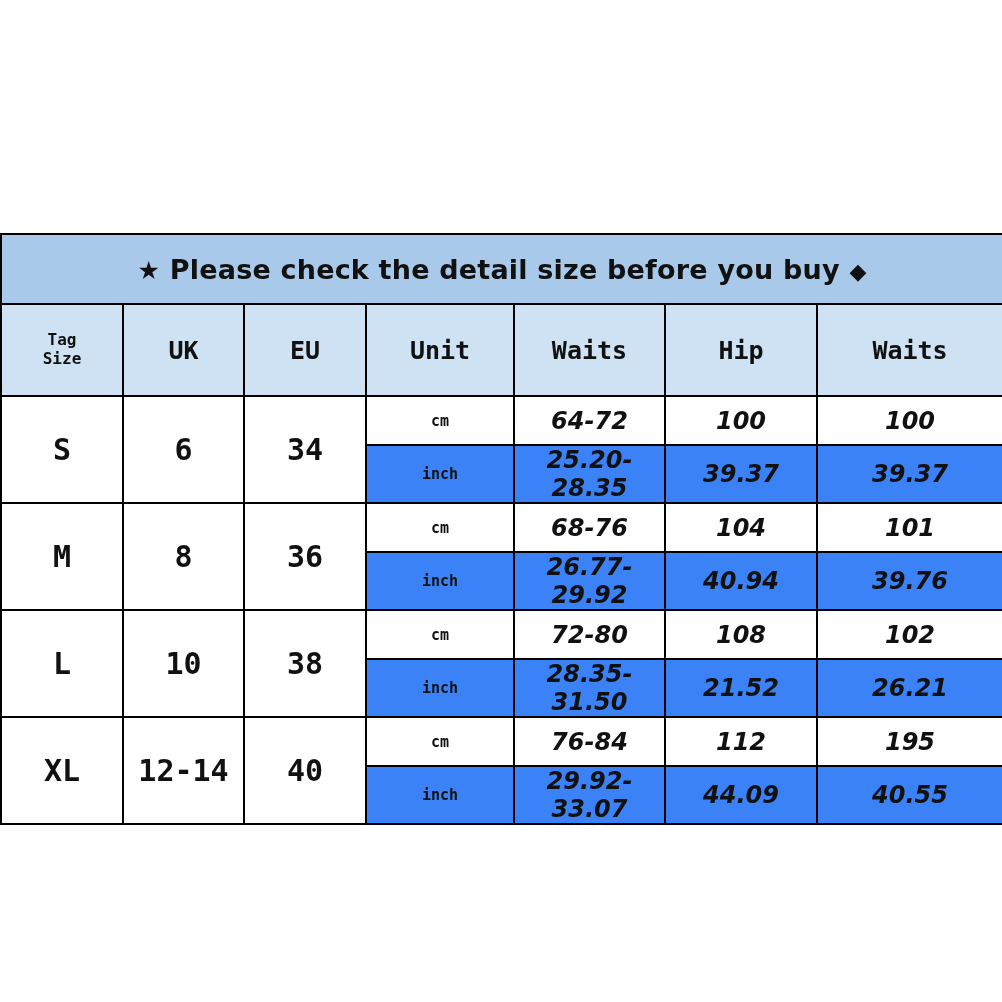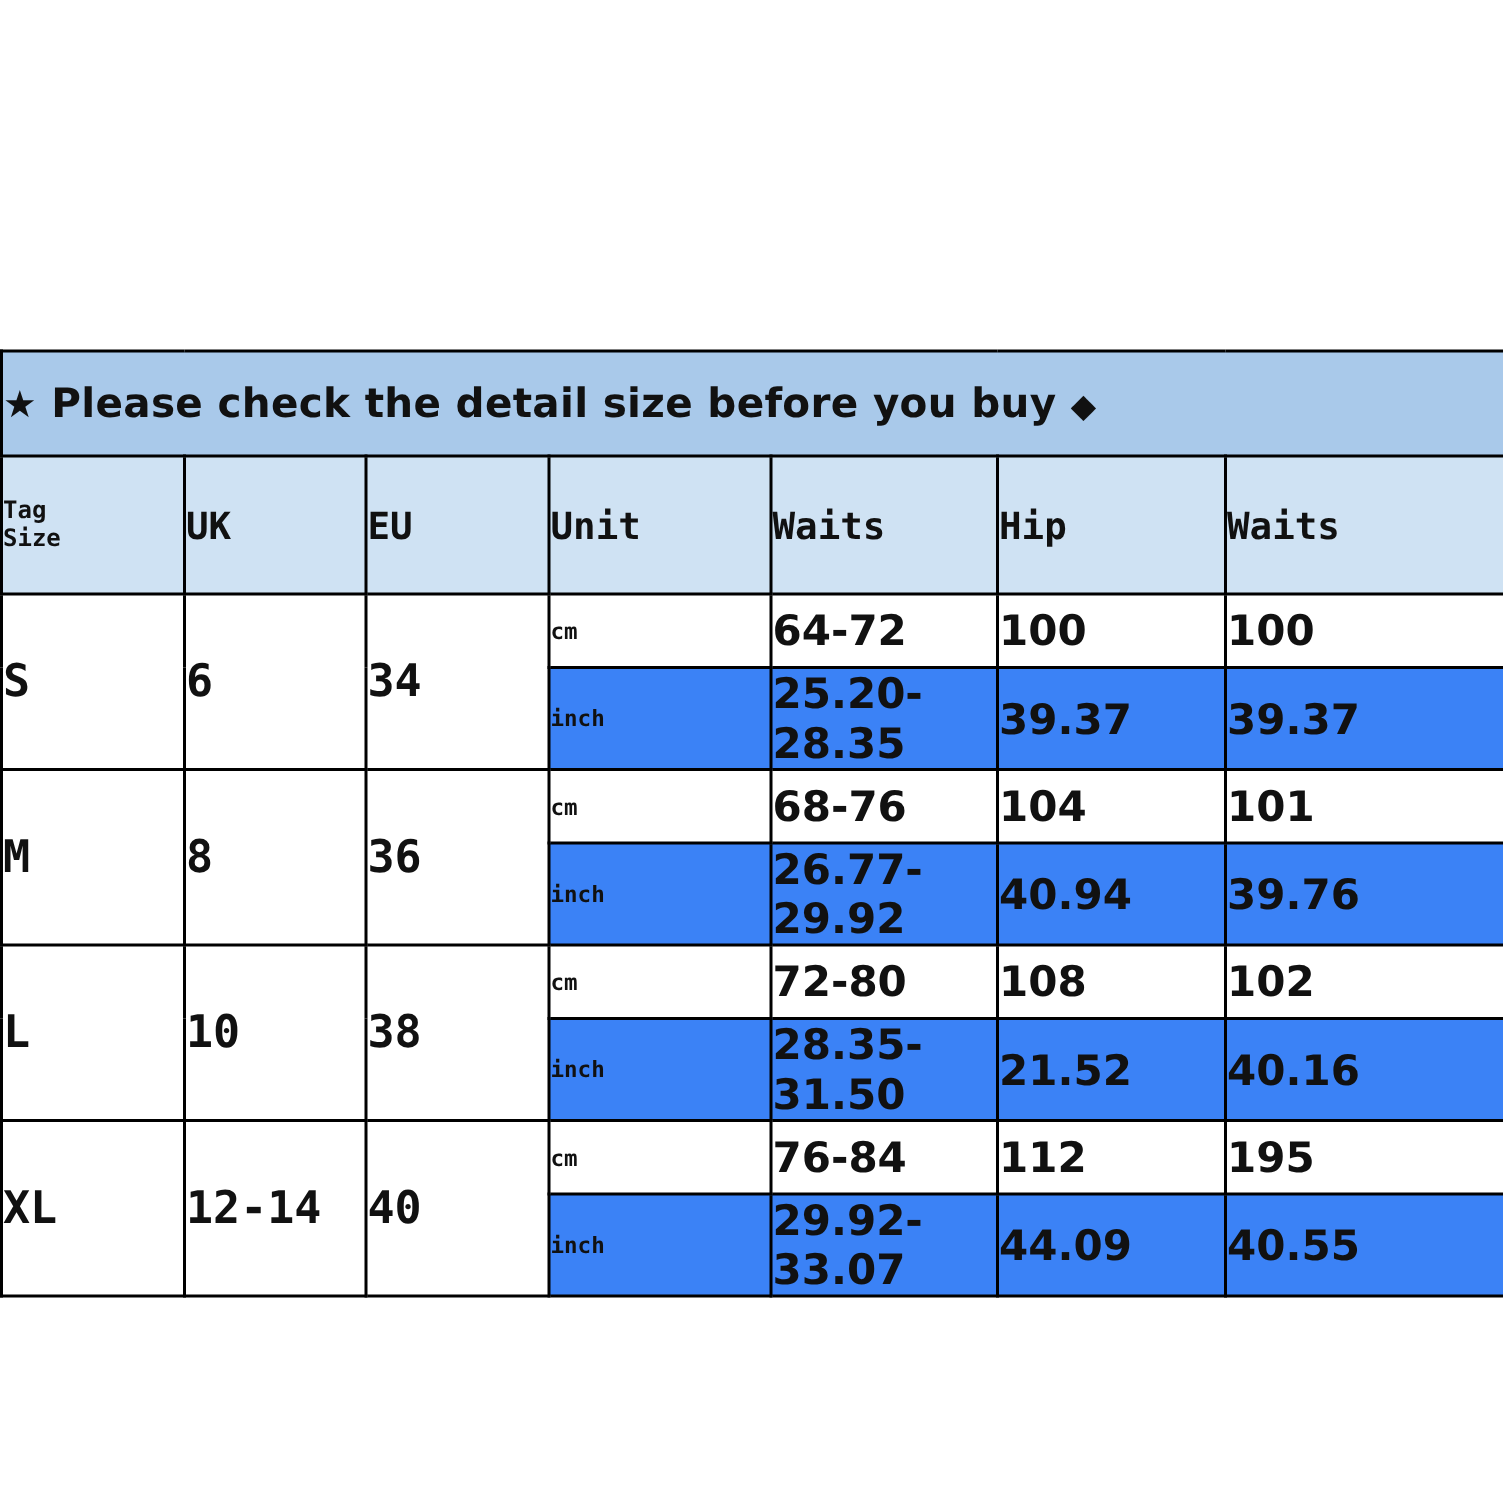--- a/index.html
+++ b/index.html
@@ -23,21 +23,21 @@
     top: 233px;
     width: 1002px;
   }
   table.size-chart {
     border-collapse: collapse;
     width: 1002px;
     table-layout: fixed;
   }
   table.size-chart td, table.size-chart th {
     border: 2px solid #000000;
-    text-align: left;
+    text-align: center;
     vertical-align: middle;
     color: #111111;
     font-weight: bold;
     padding: 0;
   }
   .banner {
     background: #a9c9ea;
     height: 68px;
     font-family: "DejaVu Sans", sans-serif;
     font-size: 27px;
@@ -59,23 +59,24 @@
     font-weight: bold;
   }
   .unitcell {
     font-family: "DejaVu Sans Mono", monospace;
     font-size: 15px;
     font-weight: bold;
     height: 47px;
   }
   .valcell {
     font-family: "DejaVu Sans", sans-serif;
-    font-size: 28px;
+    font-size: 24px;
     font-weight: bold;
     height: 47px;
+    font-style: italic;
   }
   .row-cm { background: #ffffff; }
   .row-inch { background: #3b82f6; }
   .star { font-size: 25px; }
   .diamond { font-size: 22px; }
 </style>
 </head>
 <body>
 
 <div id="page">
@@ -149,21 +150,21 @@
           <td class="sizecell" rowspan="2">38</td>
           <td class="unitcell row-cm">cm</td>
           <td class="valcell row-cm">72-80</td>
           <td class="valcell row-cm">108</td>
           <td class="valcell row-cm">102</td>
         </tr>
         <tr>
           <td class="unitcell row-inch">inch</td>
           <td class="valcell row-inch">28.35-31.50</td>
           <td class="valcell row-inch">21.52</td>
-          <td class="valcell row-inch">40.16</td>
+          <td class="valcell row-inch">26.21</td>
         </tr>
 
         <tr>
           <td class="sizecell" rowspan="2">XL</td>
           <td class="sizecell" rowspan="2">12-14</td>
           <td class="sizecell" rowspan="2">40</td>
           <td class="unitcell row-cm">cm</td>
           <td class="valcell row-cm">76-84</td>
           <td class="valcell row-cm">112</td>
           <td class="valcell row-cm">195</td>

